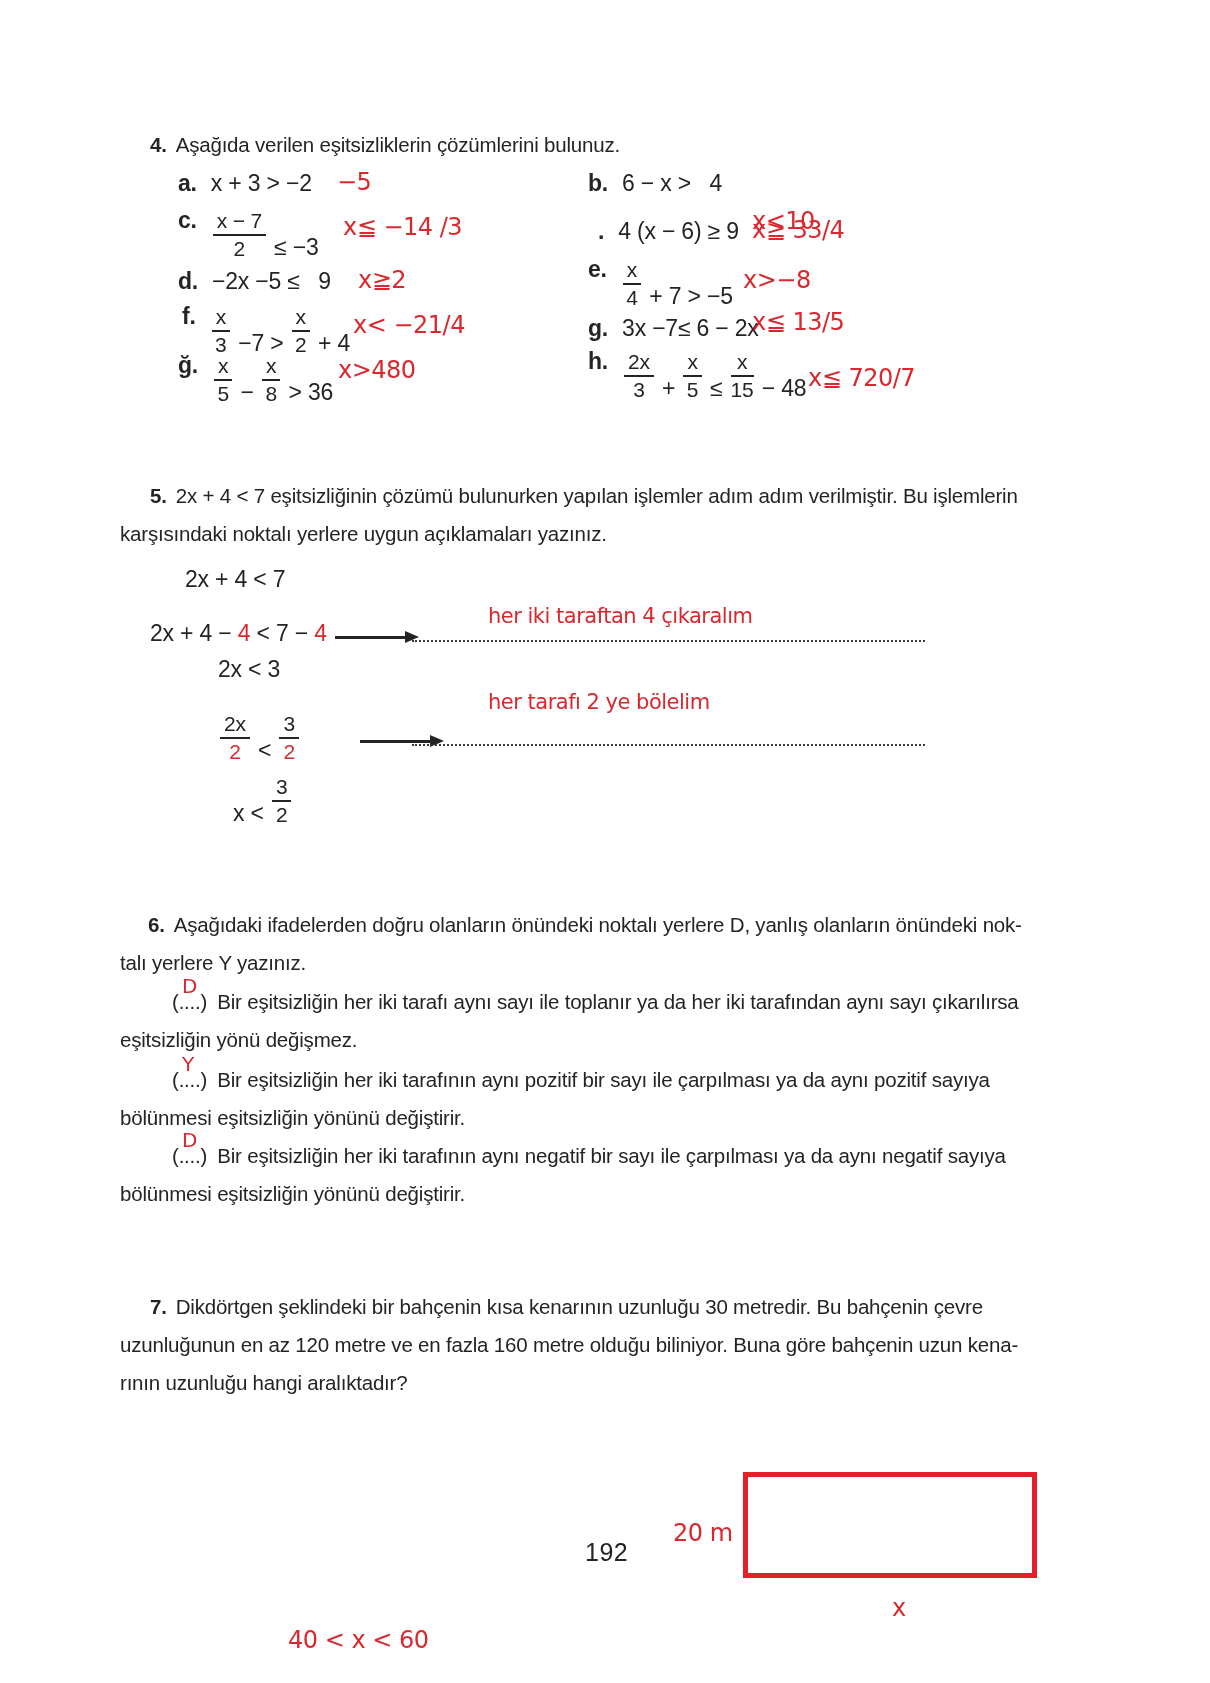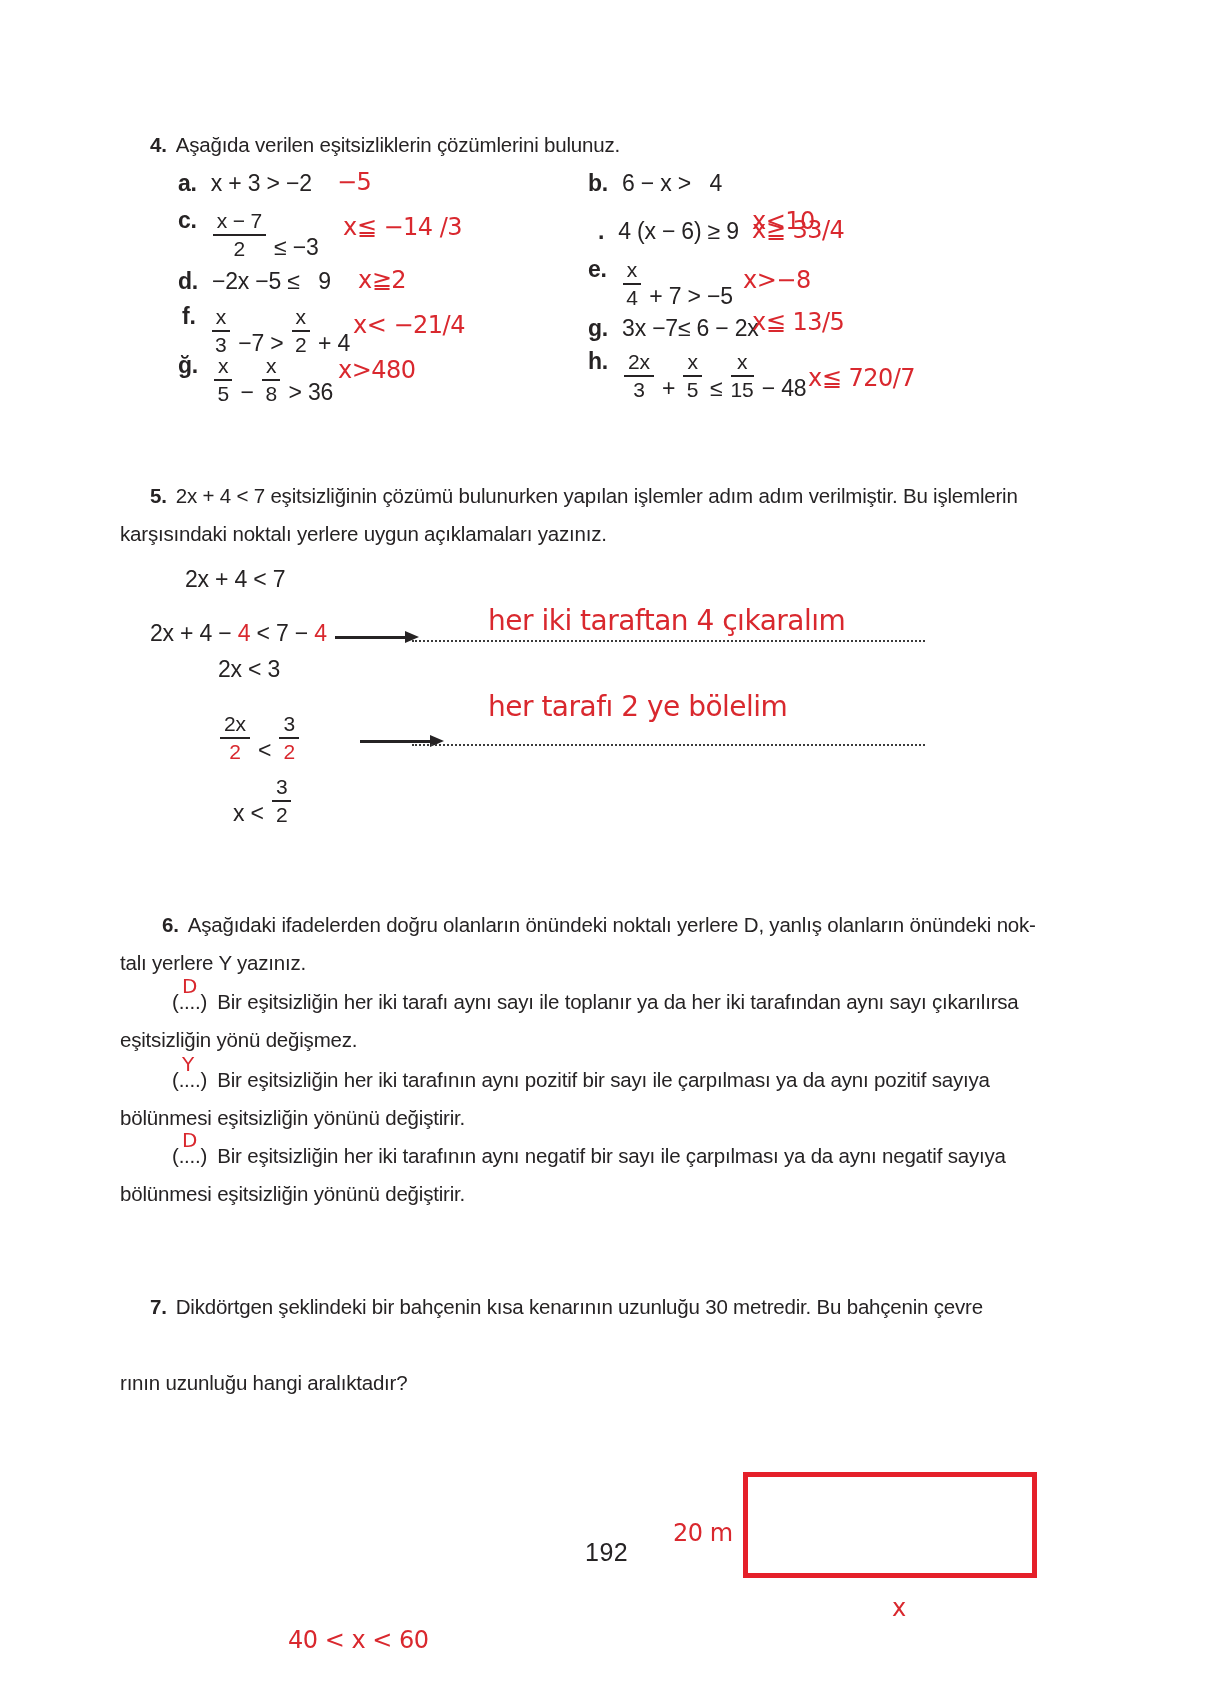--- a/index.html
+++ b/index.html
@@ -40,21 +40,21 @@
   .arrow::after{
     content:'';position:absolute;right:-10px;top:-5.5px;
     border-left:14px solid var(--ink);
     border-top:6.5px solid transparent;
     border-bottom:6.5px solid transparent;
   }
   .dots{position:absolute;border-bottom:2.5px dotted #3a3a3a;}
   .note{
     position:absolute;white-space:pre;
     font-family:"DejaVu Sans",sans-serif;
-    font-size:28px;color:var(--red);letter-spacing:-0.5px;
+    font-size:21px;color:var(--red);letter-spacing:-0.5px;
   }
   
   .pslot{position:relative;display:inline-block;margin-right:10px;}
   .pmark{
     position:absolute;top:-16px;left:10px;
     font-family:"DejaVu Sans",sans-serif;
     font-size:20px;color:var(--red);
   }
   
   .rect{
@@ -108,33 +108,34 @@
 
   <div class="abs mathrow" style="left:218px;top:656px;"><span class="expr"><span>2x &lt; 3</span></span></div>
 
   <div class="note" style="left:488px;top:690px;">her tarafı 2 ye bölelim</div>
   <div class="abs mathrow" style="left:218px;top:710px;"><span class="expr"><span class="frac"><span class="num">2x</span><span class="den red">2</span></span><span> &lt; </span><span class="frac"><span class="num">3</span><span class="den red">2</span></span></span></div>
   <div class="arrow" style="left:360px;top:740px;width:74px;"></div>
   <div class="dots" style="left:412px;top:722px;width:513px;height:22px;"></div>
 
   <div class="abs mathrow" style="left:233px;top:775px;"><span class="expr"><span>x &lt; </span><span class="frac"><span class="num">3</span><span class="den">2</span></span></span></div>
 
-  <div class="abs body-line" style="left:162px;top:913px;"><b>6.</b><span>Aşağıdaki ifadelerden doğru olanların önündeki noktalı yerlere D, yanlış olanların önündeki nok-</span></div>
+  <div class="abs body-line" style="left:148px;top:913px;"><b>6.</b><span>Aşağıdaki ifadelerden doğru olanların önündeki noktalı yerlere D, yanlış olanların önündeki nok-</span></div>
   <div class="abs body-line" style="left:120px;top:951px;">talı yerlere Y yazınız.</div>
 
   <div class="abs body-line" style="left:172px;top:990px;"><span class="pslot"><span class="pmark">D</span><span>(....)</span></span><span>Bir eşitsizliğin her iki tarafı aynı sayı ile toplanır ya da her iki tarafından aynı sayı çıkarılırsa</span></div>
   <div class="abs body-line" style="left:120px;top:1028px;">eşitsizliğin yönü değişmez.</div>
 
   <div class="abs body-line" style="left:172px;top:1068px;"><span class="pslot"><span class="pmark">Y</span><span>(....)</span></span><span>Bir eşitsizliğin her iki tarafının aynı pozitif bir sayı ile çarpılması ya da aynı pozitif sayıya</span></div>
   <div class="abs body-line" style="left:120px;top:1106px;">bölünmesi eşitsizliğin yönünü değiştirir.</div>
 
   <div class="abs body-line" style="left:172px;top:1144px;"><span class="pslot"><span class="pmark">D</span><span>(....)</span></span><span>Bir eşitsizliğin her iki tarafının aynı negatif bir sayı ile çarpılması ya da aynı negatif sayıya</span></div>
   <div class="abs body-line" style="left:120px;top:1182px;">bölünmesi eşitsizliğin yönünü değiştirir.</div>
 
   <div class="abs body-line" style="left:150px;top:1295px;"><b>7.</b><span>Dikdörtgen şeklindeki bir bahçenin kısa kenarının uzunluğu 30 metredir. Bu bahçenin çevre</span></div>
+  <div class="abs body-line" style="left:120px;top:1333px;">uzunluğunun en az 120 metre ve en fazla 160 metre olduğu biliniyor. Buna göre bahçenin uzun kena-</div>
   <div class="abs body-line" style="left:120px;top:1371px;">rının uzunluğu hangi aralıktadır?</div>
 
   <div class="pagenum" style="left:585px;top:1538px;">192</div>
 
   <div class="ans" style="left:673px;top:1519px;">20 m</div>
   <div class="rect" style="left:743px;top:1472px;width:284px;height:96px;"></div>
   <div class="ans" style="left:892px;top:1594px;">x</div>
 
   <div class="ans" style="left:288px;top:1626px;">40 &lt; x &lt; 60</div>
 

